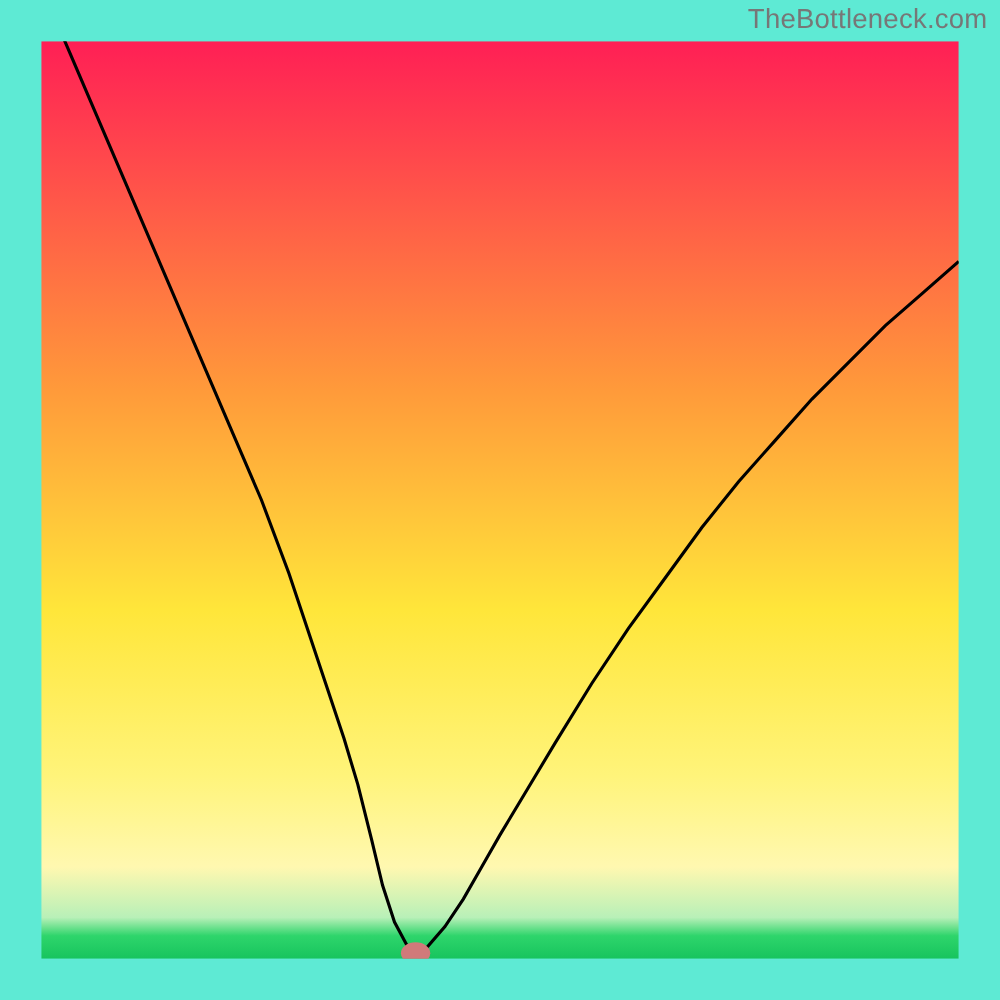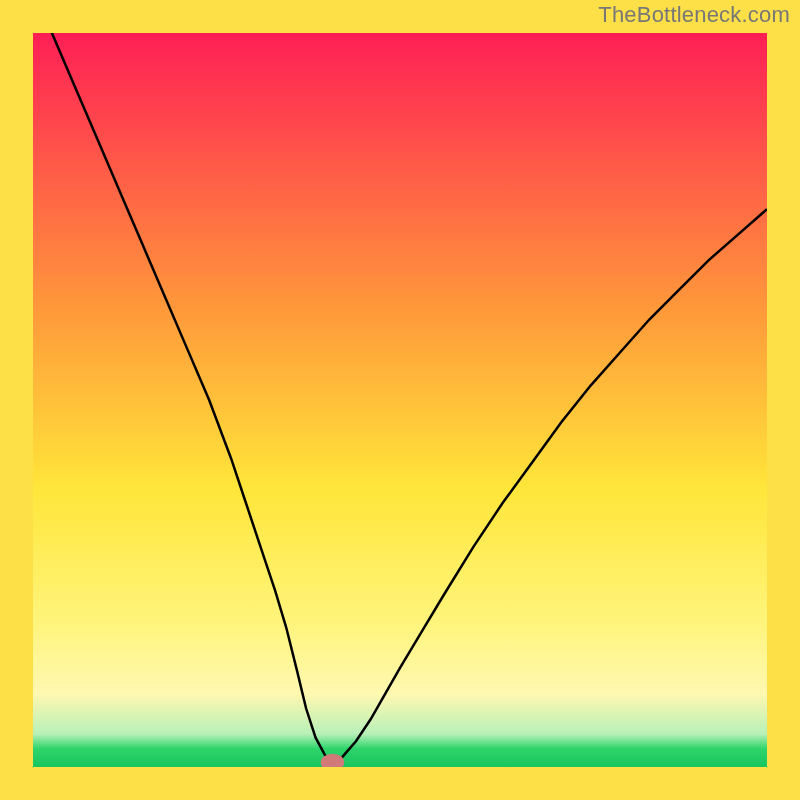--- a/index.html
+++ b/index.html
@@ -10,21 +10,21 @@
     background: #000;
     overflow: hidden;
     font-family: Arial, Helvetica, sans-serif;
   }
   .frame {
     position: absolute;
     left: 0;
     top: 0;
     width: 800px;
     height: 800px;
-    background: #fde047;
+    background: #5eead4;
   }
   .plot {
     position: absolute;
     left: 33px;
     top: 33px;
     width: 734px;
     height: 734px;
   }
   .watermark {
     position: absolute;

